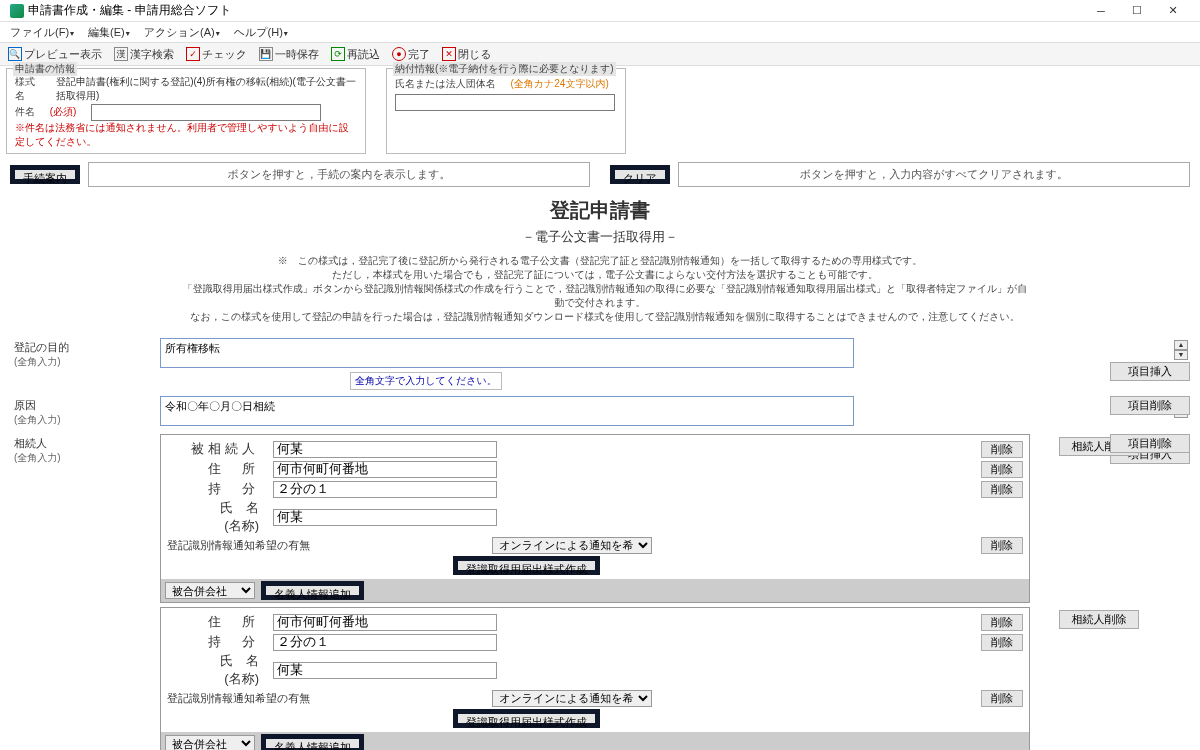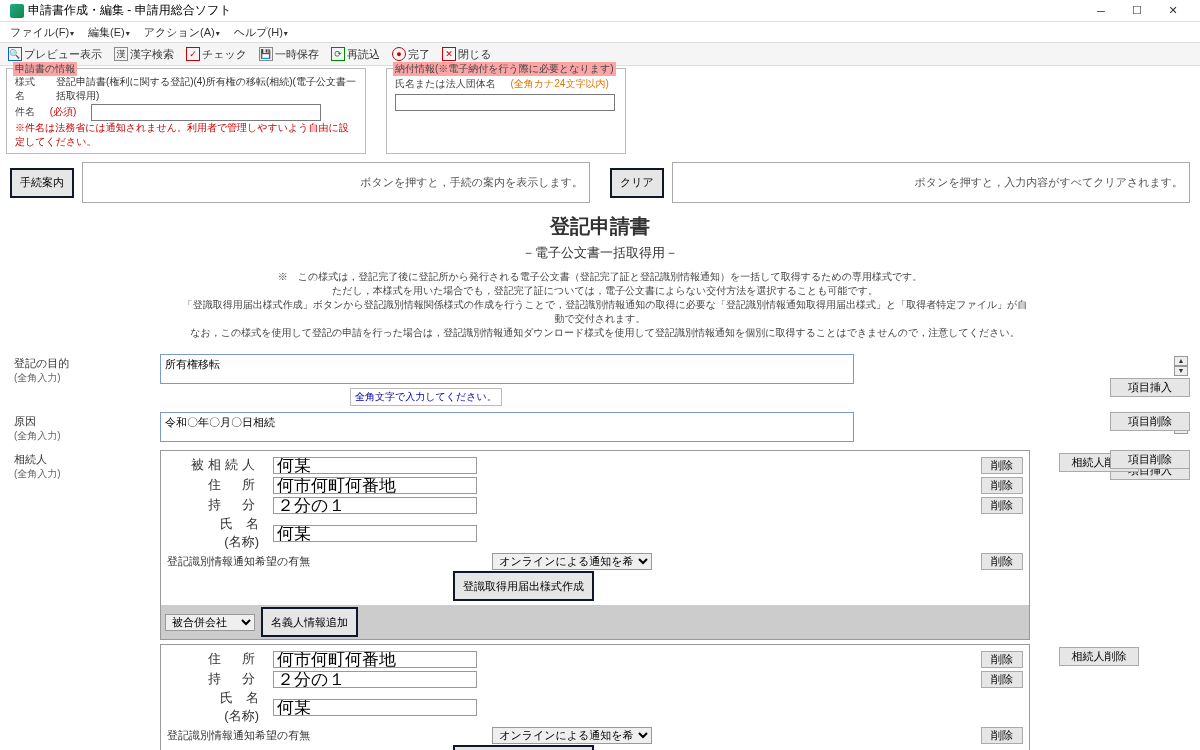--- a/index.html
+++ b/index.html
@@ -10,52 +10,52 @@
 .win-controls { display: flex; gap: 2px; }
 .win-btn { width: 34px; height: 20px; display: flex; align-items: center; justify-content: center; font-size: 11px; cursor: pointer; }
 .menubar { height: 20px; display: flex; align-items: center; padding: 0 4px; gap: 2px; background: #fff; }
 .menu-item { padding: 2px 6px; cursor: pointer; font-size: 11px; }
 .menu-arrow { font-size: 8px; margin-left: 1px; }
 .toolbar { height: 24px; display: flex; align-items: center; padding: 0 4px; gap: 4px; background: #f5f5f5; border-top: 1px solid #ddd; border-bottom: 1px solid #ddd; }
 .tool-btn { display: flex; align-items: center; gap: 2px; padding: 1px 4px; cursor: pointer; font-size: 11px; }
 .tool-icon { width: 14px; height: 14px; display: inline-flex; align-items: center; justify-content: center; border: 1px solid; font-size: 9px; }
 .info-row { display: flex; gap: 20px; padding: 2px 6px; }
 .info-box { border: 1px solid #bbb; padding: 0; position: relative; }
-.info-box-title { font-size: 10px; color: #444; position: absolute; top: -7px; left: 6px; background: #fca5a5; padding: 0 2px; }
+.info-box-title { font-size: 10px; color: #444; position: absolute; top: -7px; left: 6px; background: #e5e5e5; padding: 0 2px; }
 .info-box-1 { width: 360px; padding: 6px 8px 4px; }
 .info-box-2 { width: 240px; padding: 6px 8px 4px; }
 .info-line { display: flex; align-items: center; gap: 6px; font-size: 10px; min-height: 18px; }
 .info-label { color: #444; }
 .req { color: #c00; }
 .hint { color: #c00; font-size: 10px; }
 .input-text { border: 1px solid #7a7a7a; padding: 1px 3px; font-size: 11px; height: 17px; }
 .orange-hint { color: #d70; }
 .content-area { height: calc(100vh - 118px); overflow-y: scroll; padding: 6px 10px 20px; position: relative; }
 .action-row { display: flex; gap: 20px; margin-bottom: 10px; }
 .action-half { display: flex; align-items: center; flex: 1; }
-.flat-btn { background: #e6e6e6; border: 2px solid #0f172a; padding: 1px 8px; cursor: pointer; font-size: 11px; height: 30px; }
-.action-desc-box { flex: 1; border: 1px solid #aaa; padding: 12px 6px; margin-left: 8px; font-size: 11px; color: #555; text-align: right; }
+.flat-btn { background: #e6e6e6; border: 5px solid #0f172a; padding: 1px 8px; cursor: pointer; font-size: 11px; height: 19px; }
+.action-desc-box { flex: 1; border: 1px solid #aaa; padding: 4px 6px; margin-left: 8px; font-size: 11px; color: #555; text-align: center; }
 .doc-title { text-align: center; font-size: 20px; font-weight: bold; margin: 8px 0 4px; }
 .doc-subtitle { text-align: center; font-size: 13px; margin-bottom: 8px; }
 .doc-note { text-align: center; font-size: 10px; color: #444; line-height: 1.4; margin-bottom: 14px; padding: 0 160px; }
 .form-section { display: flex; margin-bottom: 6px; position: relative; }
 .section-label { width: 150px; padding: 2px 0 0 4px; font-size: 11px; }
 .section-sublabel { font-size: 10px; color: #666; }
 .section-body { flex: 1; position: relative; }
 .textarea-wrap { position: relative; }
 .big-textarea { width: 694px; border: 1px solid #7a9ac9; padding: 2px 4px; font-size: 11px; resize: none; font-family: inherit; }
 .spinner { position: absolute; right: 2px; top: 2px; display: flex; flex-direction: column; }
 .spin-btn { width: 14px; height: 10px; font-size: 7px; line-height: 7px; text-align: center; border: 1px solid #999; background: #eee; cursor: pointer; }
 .input-hint-box { border: 1px solid #bbb; font-size: 10px; color: #00a; padding: 1px 4px; display: inline-block; margin-top: 2px; margin-left: 190px; }
 .right-btns { position: absolute; right: 0; display: flex; flex-direction: column; gap: 2px; padding-left: 16px; }
 .side-btn { background: #e6e6e6; border: 1px solid #aaa; padding: 1px 6px; font-size: 11px; cursor: pointer; width: 80px; }
 .heir-card { border: 1px solid #999; width: 870px; padding: 4px 6px; margin-bottom: 4px; position: relative; }
 .heir-row { display: flex; align-items: center; min-height: 20px; gap: 6px; }
 .heir-label { width: 100px; text-align: right; padding-right: 8px; font-size: 13px; letter-spacing: 4px; }
-.heir-input { border: 1px solid #999; padding: 1px 3px; font-size: 17px; height: 17px; width: 204px; }
+.heir-input { border: 1px solid #999; padding: 1px 3px; font-size: 13px; height: 17px; width: 224px; }
 .del-btn { background: #e6e6e6; border: 1px solid #aaa; padding: 0 6px; font-size: 11px; cursor: pointer; margin-left: auto; width: 42px; }
 .select-box { border: 1px solid #999; padding: 0 2px; font-size: 11px; height: 17px; }
 .card-bottom { background: #ccc; margin: 4px -6px -4px; padding: 2px 4px; display: flex; align-items: center; gap: 6px; }
 .heir-side-btn { position: absolute; right: -110px; top: 2px; }
 </style>
 </head>
 <body>
 
 <div class="titlebar">
   <span class="titlebar-icon"></span>

